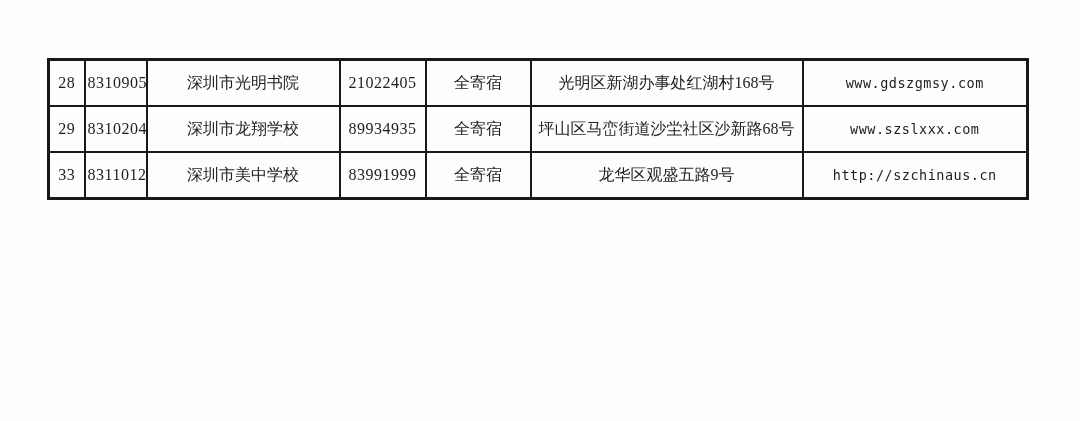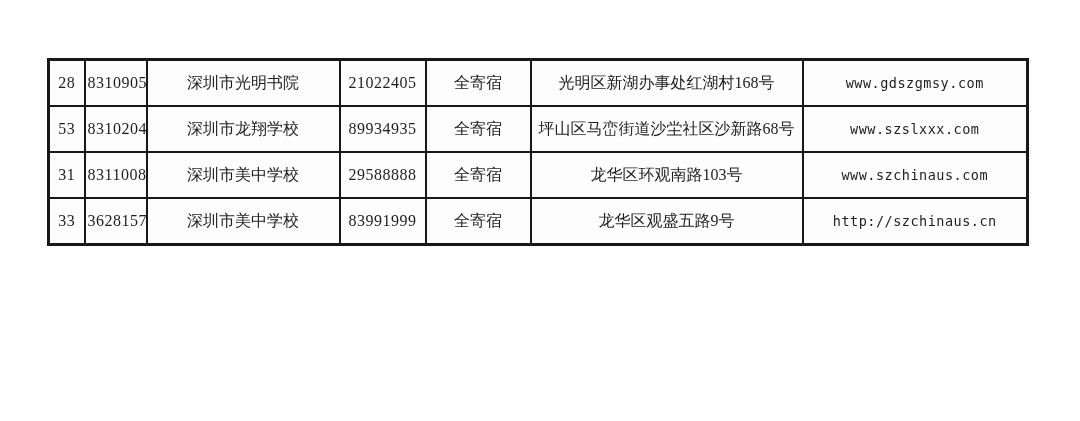--- a/index.html
+++ b/index.html
@@ -73,40 +73,31 @@
       <tr>
         <td class="col-no">28</td>
         <td class="col-code">8310905</td>
         <td class="col-name">深圳市光明书院</td>
         <td class="col-phone">21022405</td>
         <td class="col-boarding">全寄宿</td>
         <td class="col-address">光明区新湖办事处红湖村168号</td>
         <td class="col-website">www.gdszgmsy.com</td>
       </tr>
       <tr>
-        <td class="col-no">53</td>
+        <td class="col-no">29</td>
         <td class="col-code">8310204</td>
         <td class="col-name">深圳市龙翔学校</td>
         <td class="col-phone">89934935</td>
         <td class="col-boarding">全寄宿</td>
         <td class="col-address">坪山区马峦街道沙坣社区沙新路68号</td>
         <td class="col-website">www.szslxxx.com</td>
       </tr>
       <tr>
-        <td class="col-no">31</td>
-        <td class="col-code">8311008</td>
-        <td class="col-name">深圳市美中学校</td>
-        <td class="col-phone">29588888</td>
-        <td class="col-boarding">全寄宿</td>
-        <td class="col-address">龙华区环观南路103号</td>
-        <td class="col-website">www.szchinaus.com</td>
-      </tr>
-      <tr>
         <td class="col-no">33</td>
-        <td class="col-code">3628157</td>
+        <td class="col-code">8311012</td>
         <td class="col-name">深圳市美中学校</td>
         <td class="col-phone">83991999</td>
         <td class="col-boarding">全寄宿</td>
         <td class="col-address">龙华区观盛五路9号</td>
         <td class="col-website">http://szchinaus.cn</td>
       </tr>
     </tbody>
   </table>
 </div>
 

